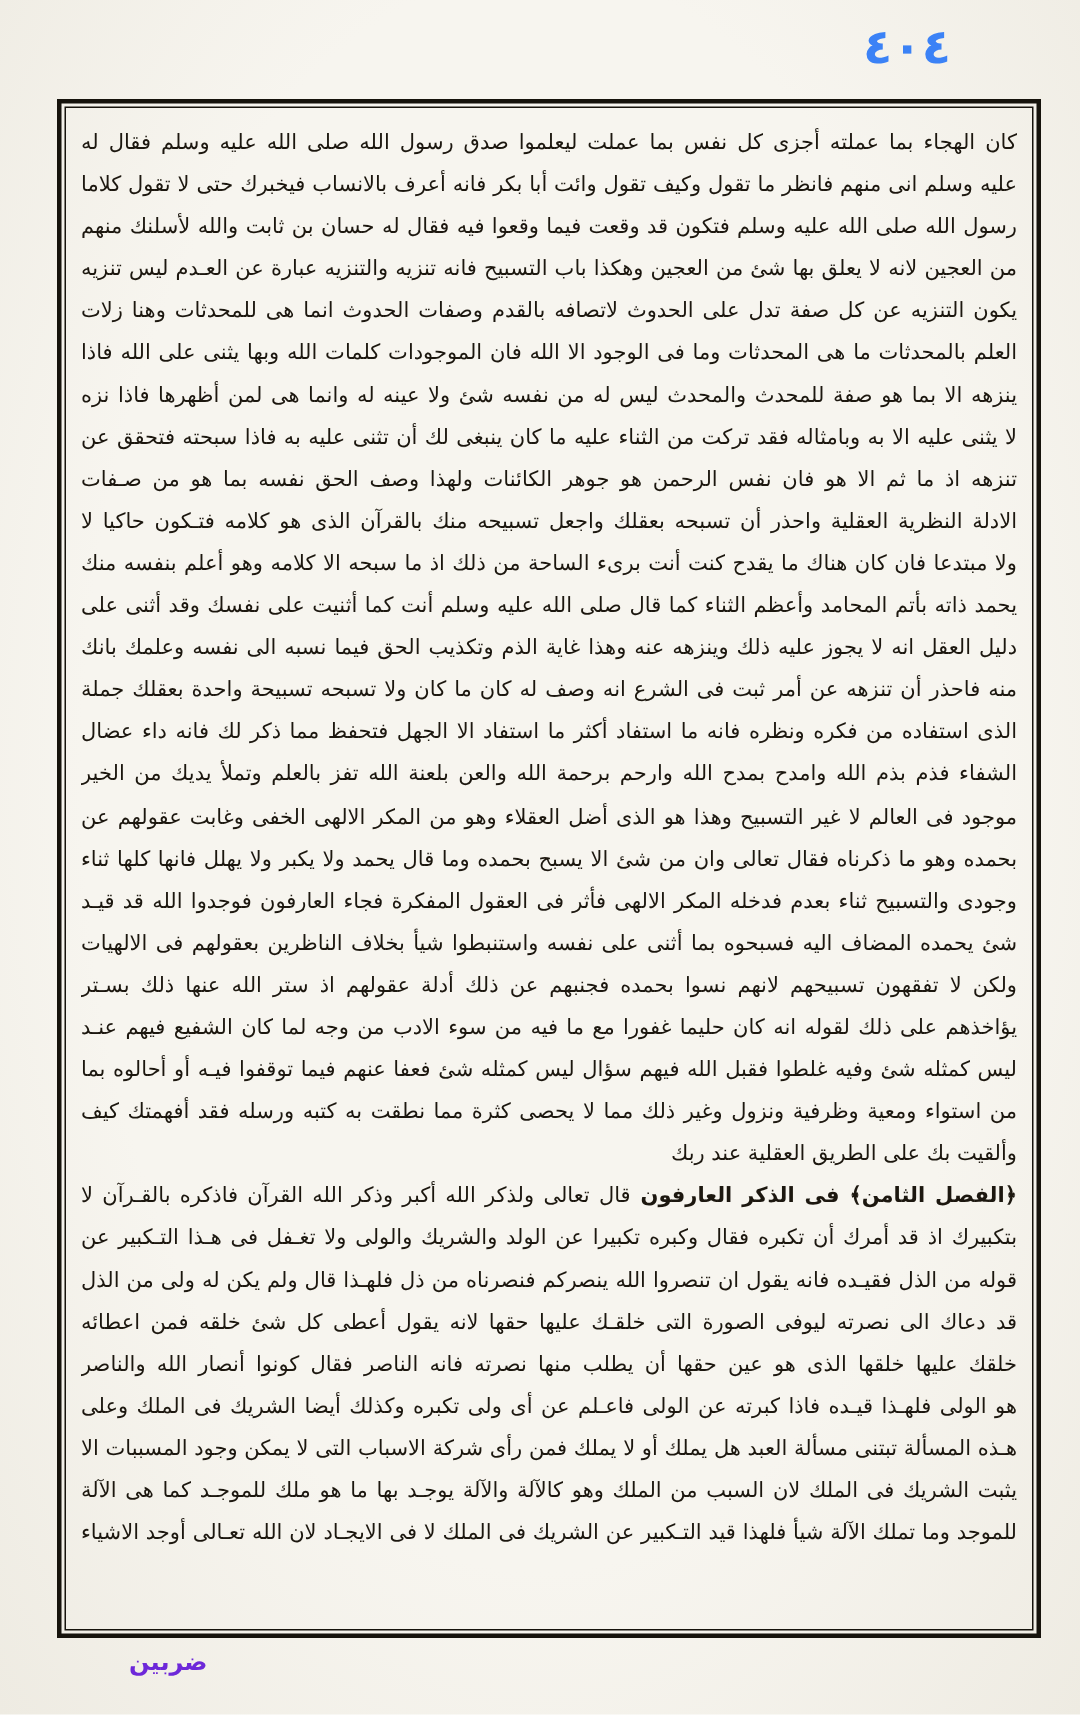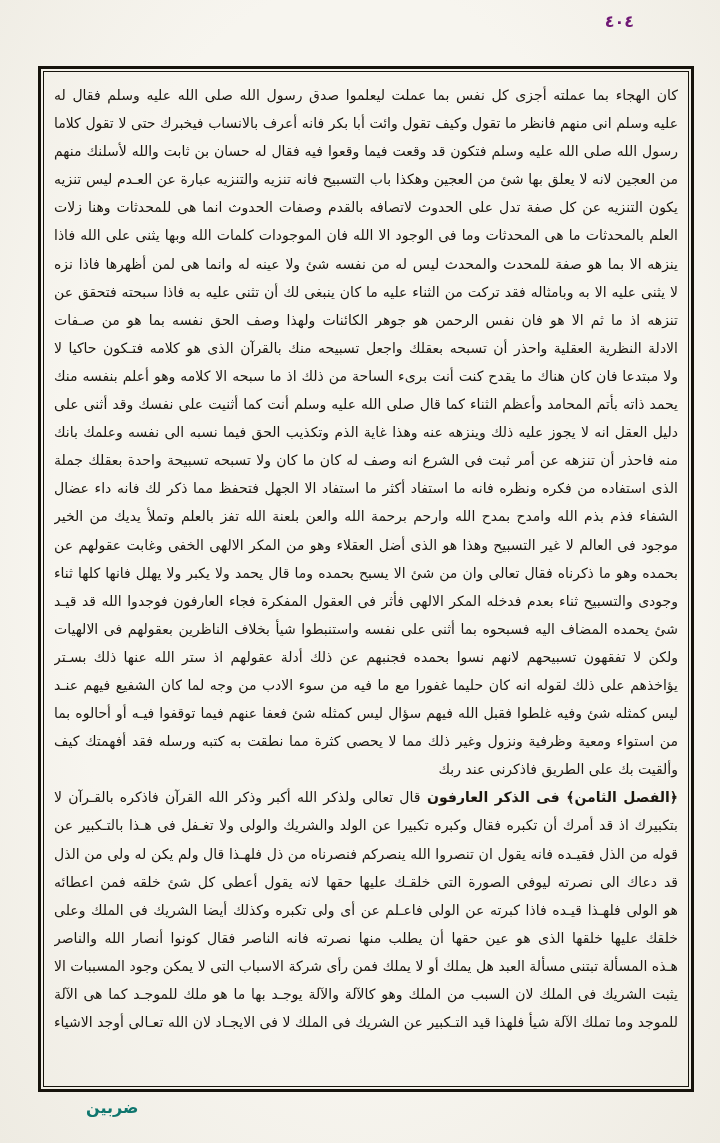--- a/index.html
+++ b/index.html
@@ -10,24 +10,24 @@
     position: relative;
     background:
       radial-gradient(ellipse at 50% 45%, #f7f5ef 60%, #eeebe2 100%);
     font-family: "DejaVu Sans", sans-serif;
     color: #1c170f;
     overflow: hidden;
   }
   .page-number {
     position: absolute;
     top: 12px; right: 86px;
-    font-size: 16px;
+    font-size: 32px;
     font-weight: bold;
     letter-spacing: 2px;
-    color: #701a75;
+    color: #3b82f6;
   }
   .frame-outer {
     position: absolute;
     top: 66px; left: 38px;
     width: 656px; height: 1026px;
     box-sizing: border-box;
     border: 3px solid #16130c;
     padding: 2px;
     background: transparent;
   }
@@ -56,21 +56,21 @@
   }
   .line.heading b {
     font-weight: bold;
   }
   .catchword {
     position: absolute;
     top: 1098px; left: 86px;
     direction: rtl;
     font-size: 16px;
     font-weight: bold;
-    color: #0f766e;
+    color: #6d28d9;
   }
 </style>
 </head>
 <body>
 
 <div class="page">
 
   <div class="page-number">٤٠٤</div>
 
   <div class="frame-outer">
@@ -93,27 +93,27 @@
           <div class="line">الذى استفاده من فكره ونظره فانه ما استفاد أكثر ما استفاد الا الجهل فتحفظ مما ذكر لك فانه داء عضال قليل فيـه</div>
           <div class="line">الشفاء فذم بذم الله وامدح بمدح الله وارحم برحمة الله والعن بلعنة الله تفز بالعلم وتملأ يديك من الخير والتسبيح ثناء كل</div>
           <div class="line">موجود فى العالم لا غير التسبيح وهذا هو الذى أضل العقلاء وهو من المكر الالهى الخفى وغابت عقولهم عن قوله تعالى</div>
           <div class="line">بحمده وهو ما ذكرناه فقال تعالى وان من شئ الا يسبح بحمده وما قال يحمد ولا يكبر ولا يهلل فانها كلها ثناء باثبات</div>
           <div class="line">وجودى والتسبيح ثناء بعدم فدخله المكر الالهى فأثر فى العقول المفكرة فجاء العارفون فوجدوا الله قد قيـد تسبيح كل</div>
           <div class="line">شئ يحمده المضاف اليه فسبحوه بما أثنى على نفسه واستنبطوا شيأ بخلاف الناظرين بعقولهم فى الالهيات ولهذا قال</div>
           <div class="line">ولكن لا تفقهون تسبيحهم لانهم نسوا بحمده فجنبهم عن ذلك أدلة عقولهم اذ ستر الله عنها ذلك بسـتر أفكارهم فلم</div>
           <div class="line">يؤاخذهم على ذلك لقوله انه كان حليما غفورا مع ما فيه من سوء الادب من وجه لما كان الشفيع فيهم عنـد الله قوله</div>
           <div class="line">ليس كمثله شئ وفيه غلطوا فقبل الله فيهم سؤال ليس كمثله شئ فعفا عنهم فيما توقفوا فيـه أو أحالوه بما أثبته الحق لنفسه</div>
           <div class="line">من استواء ومعية وظرفية ونزول وغير ذلك مما لا يحصى كثرة مما نطقت به كتبه ورسله فقد أفهمتك كيف تسبيح ربك</div>
-          <div class="line right">وألقيت بك على الطريق فاذكرنى عند ربك</div>
+          <div class="line right">وألقيت بك على الطريق العقلية عند ربك</div>
           <div class="line heading"><b>﴿الفصل الثامن﴾ فى الذكر العارفون </b>قال تعالى ولذكر الله أكبر وذكر الله القرآن فاذكره بالقـرآن لا تكبره</div>
-          <div class="line">بتكبيرك اذ قد أمرك أن تكبره فقال وكبره تكبيرا عن الولد والشريك والولى ولا تغـفل فى هـذا بالتـكبير عن</div>
+          <div class="line">بتكبيرك اذ قد أمرك أن تكبره فقال وكبره تكبيرا عن الولد والشريك والولى ولا تغـفل فى هـذا التـكبير عن</div>
           <div class="line">قوله من الذل فقيـده فانه يقول ان تنصروا الله ينصركم فنصرناه من ذل فلهـذا قال ولم يكن له ولى من الذل فانه</div>
           <div class="line">قد دعاك الى نصرته ليوفى الصورة التى خلقـك عليها حقها لانه يقول أعطى كل شئ خلقه فمن اعطائه الصورة التى</div>
+          <div class="line">خلقك عليها خلقها الذى هو عين حقها أن يطلب منها نصرته فانه الناصر فقال كونوا أنصار الله والناصر</div>
           <div class="line">هو الولى فلهـذا قيـده فاذا كبرته عن الولى فاعـلم عن أى ولى تكبره وكذلك أيضا الشريك فى الملك وعلى</div>
-          <div class="line">خلقك عليها خلقها الذى هو عين حقها أن يطلب منها نصرته فانه الناصر فقال كونوا أنصار الله والناصر</div>
           <div class="line">هـذه المسألة تبتنى مسألة العبد هل يملك أو لا يملك فمن رأى شركة الاسباب التى لا يمكن وجود المسببات الا بها لم</div>
           <div class="line">يثبت الشريك فى الملك لان السبب من الملك وهو كالآلة والآلة يوجـد بها ما هو ملك للموجـد كما هى الآلة ملك</div>
           <div class="line">للموجد وما تملك الآلة شيأ فلهذا قيد التـكبير عن الشريك فى الملك لا فى الايجـاد لان الله تعـالى أوجد الاشياء على</div>
         </div>
     </div>
   </div>
 
   <div class="catchword">ضربين</div>
 
 </div>

